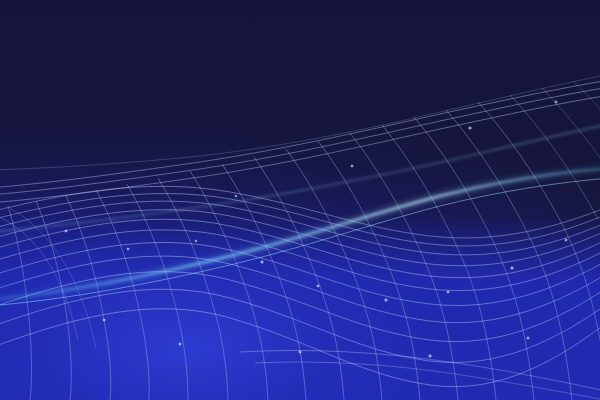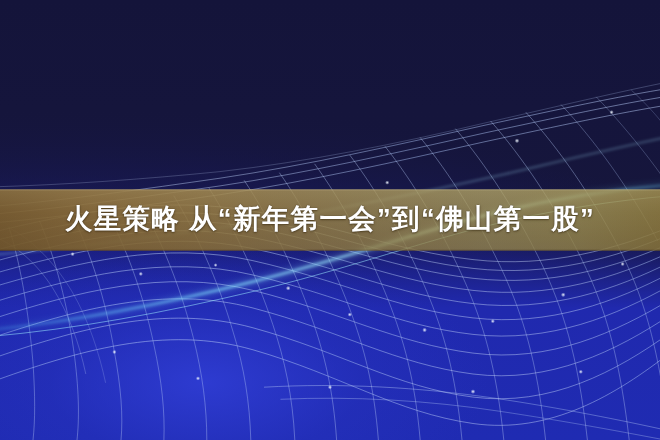--- a/index.html
+++ b/index.html
@@ -182,21 +182,14 @@
         <circle cx="556" cy="102" r="2"></circle>
           <circle cx="104" cy="320" r="2"></circle>
         <circle cx="180" cy="344" r="2"></circle>
           <circle cx="300" cy="352" r="2"></circle>
         <circle cx="430" cy="356" r="2.2"></circle>
           <circle cx="528" cy="338" r="2"></circle>
       </g>
     </svg>
   </div>
 
-  <div class="band">
-    <div class="band-fill"></div>
-    <div class="band-sheen"></div>
-    <div class="band-edge-top"></div>
-    <div class="band-edge-bot"></div>
-    <div class="headline">火星策略 从“新年第一会”到“佛山第一股”</div>
-  </div>
 
 </div>
 
 </body></html>

